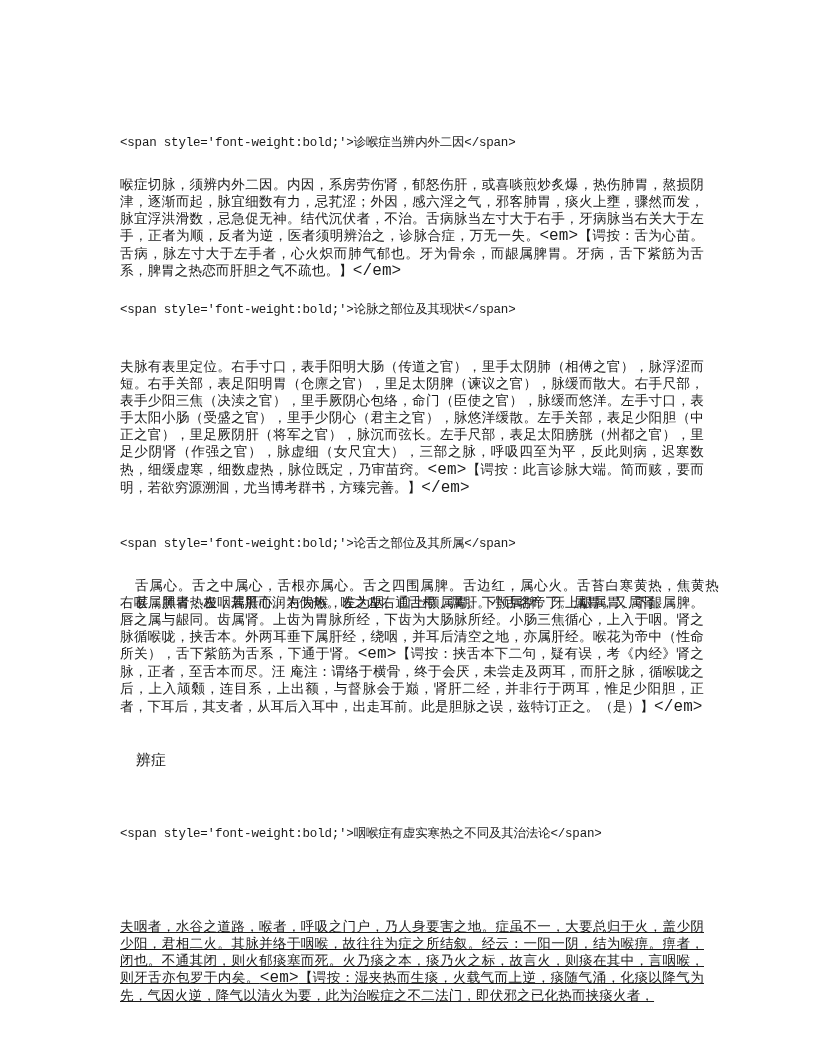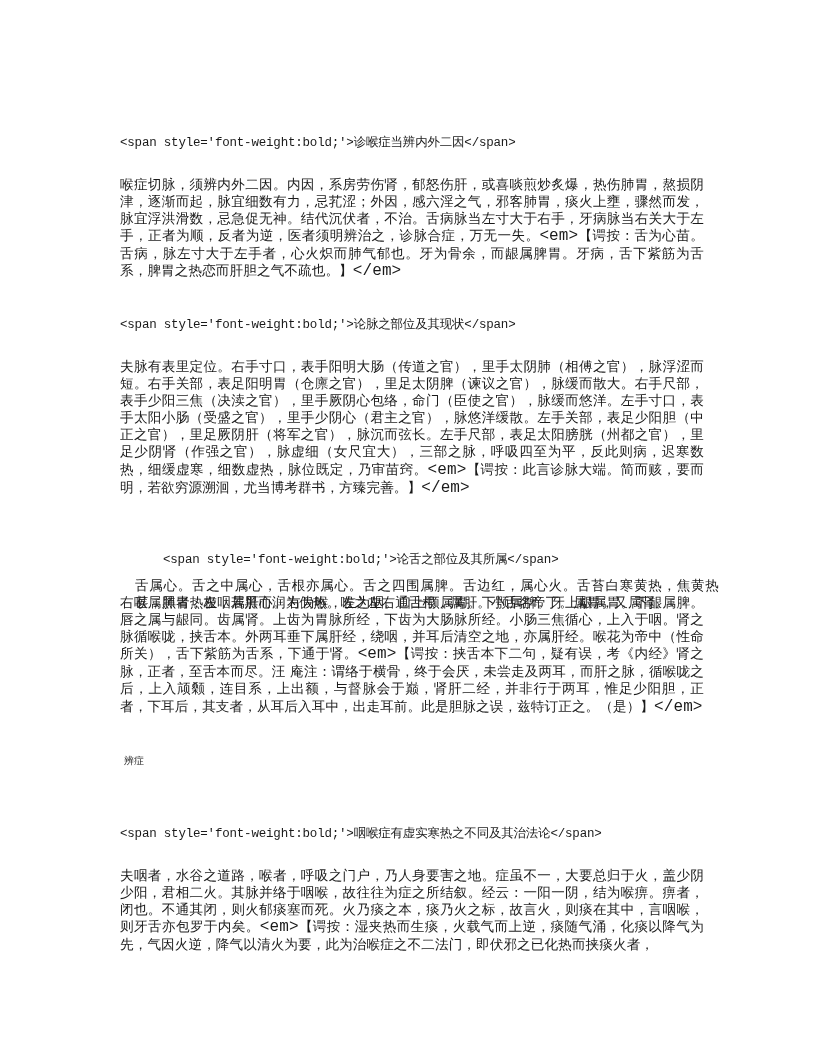--- a/index.html
+++ b/index.html
@@ -6,54 +6,54 @@
   body { width: 816px; height: 1056px; position: relative; overflow: hidden;
          font-family: "DejaVu Serif", "Liberation Serif", serif; color: #1a1a1a; }
   .page { position: absolute; left: 120px; top: 0; width: 584px; }
   .heading { position: absolute; left: 0; font-size: 12.5px; line-height: 18px; white-space: nowrap;
              font-family: "Liberation Mono", "DejaVu Sans Mono", monospace; letter-spacing: -0.2px; }
   .heading .cjk { font-family: "DejaVu Sans", "Liberation Sans", sans-serif; font-size: 12.5px; }
   .para { position: absolute; left: 0; width: 584px; font-size: 13.6px; line-height: 17.1px;
           text-align: justify; letter-spacing: 0.1px;
           font-family: "DejaVu Sans", "Liberation Sans", sans-serif; }
   .para .tag { font-family: "Liberation Mono", "DejaVu Sans Mono", monospace; font-size: 16px; }
-  .plain { position: absolute; left: 4px; font-size: 10px; line-height: 17px;
+  .plain { position: absolute; left: 16px; font-size: 15px; line-height: 17px;
            font-family: "DejaVu Sans", "Liberation Sans", sans-serif; }
 </style>
 </head>
 <body>
 
 <div class="page">
 
   <div class="heading" style="top:133px;">
     <span>&lt;span style='font-weight:bold;'&gt;</span><span class="cjk">诊喉症当辨内外二因</span><span>&lt;/span&gt;</span>
   </div>
   <div class="para" style="top:176px;">
     <span>喉症切脉，须辨内外二因。内因，系房劳伤肾，郁怒伤肝，或喜啖煎炒炙爆，热伤肺胃，熬损阴津，逐渐而起，脉宜细数有力，忌芤涩；外因，感六淫之气，邪客肺胃，痰火上壅，骤然而发，脉宜浮洪滑数，忌急促无神。结代沉伏者，不治。舌病脉当左寸大于右手，牙病脉当右关大于左手，正者为顺，反者为逆，医者须明辨治之，诊脉合症，万无一失。</span><span class="tag">&lt;em&gt;</span><span>【谔按：舌为心苗。舌病，脉左寸大于左手者，心火炽而肺气郁也。牙为骨余，而龈属脾胃。牙病，舌下紫筋为舌系，脾胃之热恋而肝胆之气不疏也。】</span><span class="tag">&lt;/em&gt;</span>
   </div>
 
-  <div class="heading" style="top:315px;">
+  <div class="heading" style="top:300px;">
     <span>&lt;span style='font-weight:bold;'&gt;</span><span class="cjk">论脉之部位及其现状</span><span>&lt;/span&gt;</span>
   </div>
   <div class="para" style="top:358px;">
     <span>夫脉有表里定位。右手寸口，表手阳明大肠（传道之官），里手太阴肺（相傅之官），脉浮涩而短。右手关部，表足阳明胃（仓廪之官），里足太阴脾（谏议之官），脉缓而散大。右手尺部，表手少阳三焦（决渎之官），里手厥阴心包络，命门（臣使之官），脉缓而悠洋。左手寸口，表手太阳小肠（受盛之官），里手少阴心（君主之官），脉悠洋缓散。左手关部，表足少阳胆（中正之官），里足厥阴肝（将军之官），脉沉而弦长。左手尺部，表足太阳膀胱（州都之官），里足少阴肾（作强之官），脉虚细（女尺宜大），三部之脉，呼吸四至为平，反此则病，迟寒数热，细缓虚寒，细数虚热，脉位既定，乃审苗窍。</span><span class="tag">&lt;em&gt;</span><span>【谔按：此言诊脉大端。简而赅，要而明，若欲穷源溯洄，尤当博考群书，方臻完善。】</span><span class="tag">&lt;/em&gt;</span>
   </div>
 
-  <div class="heading" style="top:550px;margin-left:43px;">
+  <div class="heading" style="top:534px;">
     <span>&lt;span style='font-weight:bold;'&gt;</span><span class="cjk">论舌之部位及其所属</span><span>&lt;/span&gt;</span>
   </div>
   <div class="para" style="top:577px;margin-left:15px;">
     <span>舌属心。舌之中属心，舌根亦属心。舌之四围属脾。舌边红，属心火。舌苔白寒黄热，焦黄热甚，黑者热极，若黑而润为假热。喉之左右通舌根，属肝。小舌名帝丁。属胃，又属肾。</span>
   </div>
   <div class="para" style="top:594px;">
     <span>右喉属肺胃，左咽属肝心。右为喉，左为咽。口上颚属胃。下颚属脾。牙上龈属胃。下龈属脾。唇之属与龈同。齿属肾。上齿为胃脉所经，下齿为大肠脉所经。小肠三焦循心，上入于咽。肾之脉循喉咙，挟舌本。外两耳垂下属肝经，绕咽，并耳后清空之地，亦属肝经。喉花为帝中（性命所关），舌下紫筋为舌系，下通于肾。</span><span class="tag">&lt;em&gt;</span><span>【谔按：挟舌本下二句，疑有误，考《内经》肾之脉，正者，至舌本而尽。汪 庵注：谓络于横骨，终于会厌，未尝走及两耳，而肝之脉，循喉咙之后，上入颃颡，连目系，上出额，与督脉会于巅，肾肝二经，并非行于两耳，惟足少阳胆，正者，下耳后，其支者，从耳后入耳中，出走耳前。此是胆脉之误，兹特订正之。（是）】</span><span class="tag">&lt;/em&gt;</span>
   </div>
 
   <div class="plain" style="top:752px;">辨症</div>
 
   <div class="heading" style="top:824px;">
     <span>&lt;span style='font-weight:bold;'&gt;</span><span class="cjk">咽喉症有虚实寒热之不同及其治法论</span><span>&lt;/span&gt;</span>
   </div>
-  <div class="para" style="top:867px;">
+  <div class="para" style="top:918px;text-decoration:underline;">
     <span>夫咽者，水谷之道路，喉者，呼吸之门户，乃人身要害之地。症虽不一，大要总归于火，盖少阴少阳，君相二火。其脉并络于咽喉，故往往为症之所结叙。经云：一阳一阴，结为喉痹。痹者，闭也。不通其闭，则火郁痰塞而死。火乃痰之本，痰乃火之标，故言火，则痰在其中，言咽喉，则牙舌亦包罗于内矣。</span><span class="tag">&lt;em&gt;</span><span>【谔按：湿夹热而生痰，火载气而上逆，痰随气涌，化痰以降气为先，气因火逆，降气以清火为要，此为治喉症之不二法门，即伏邪之已化热而挟痰火者，</span>
   </div>
 
 </div>
 
 </body></html>

